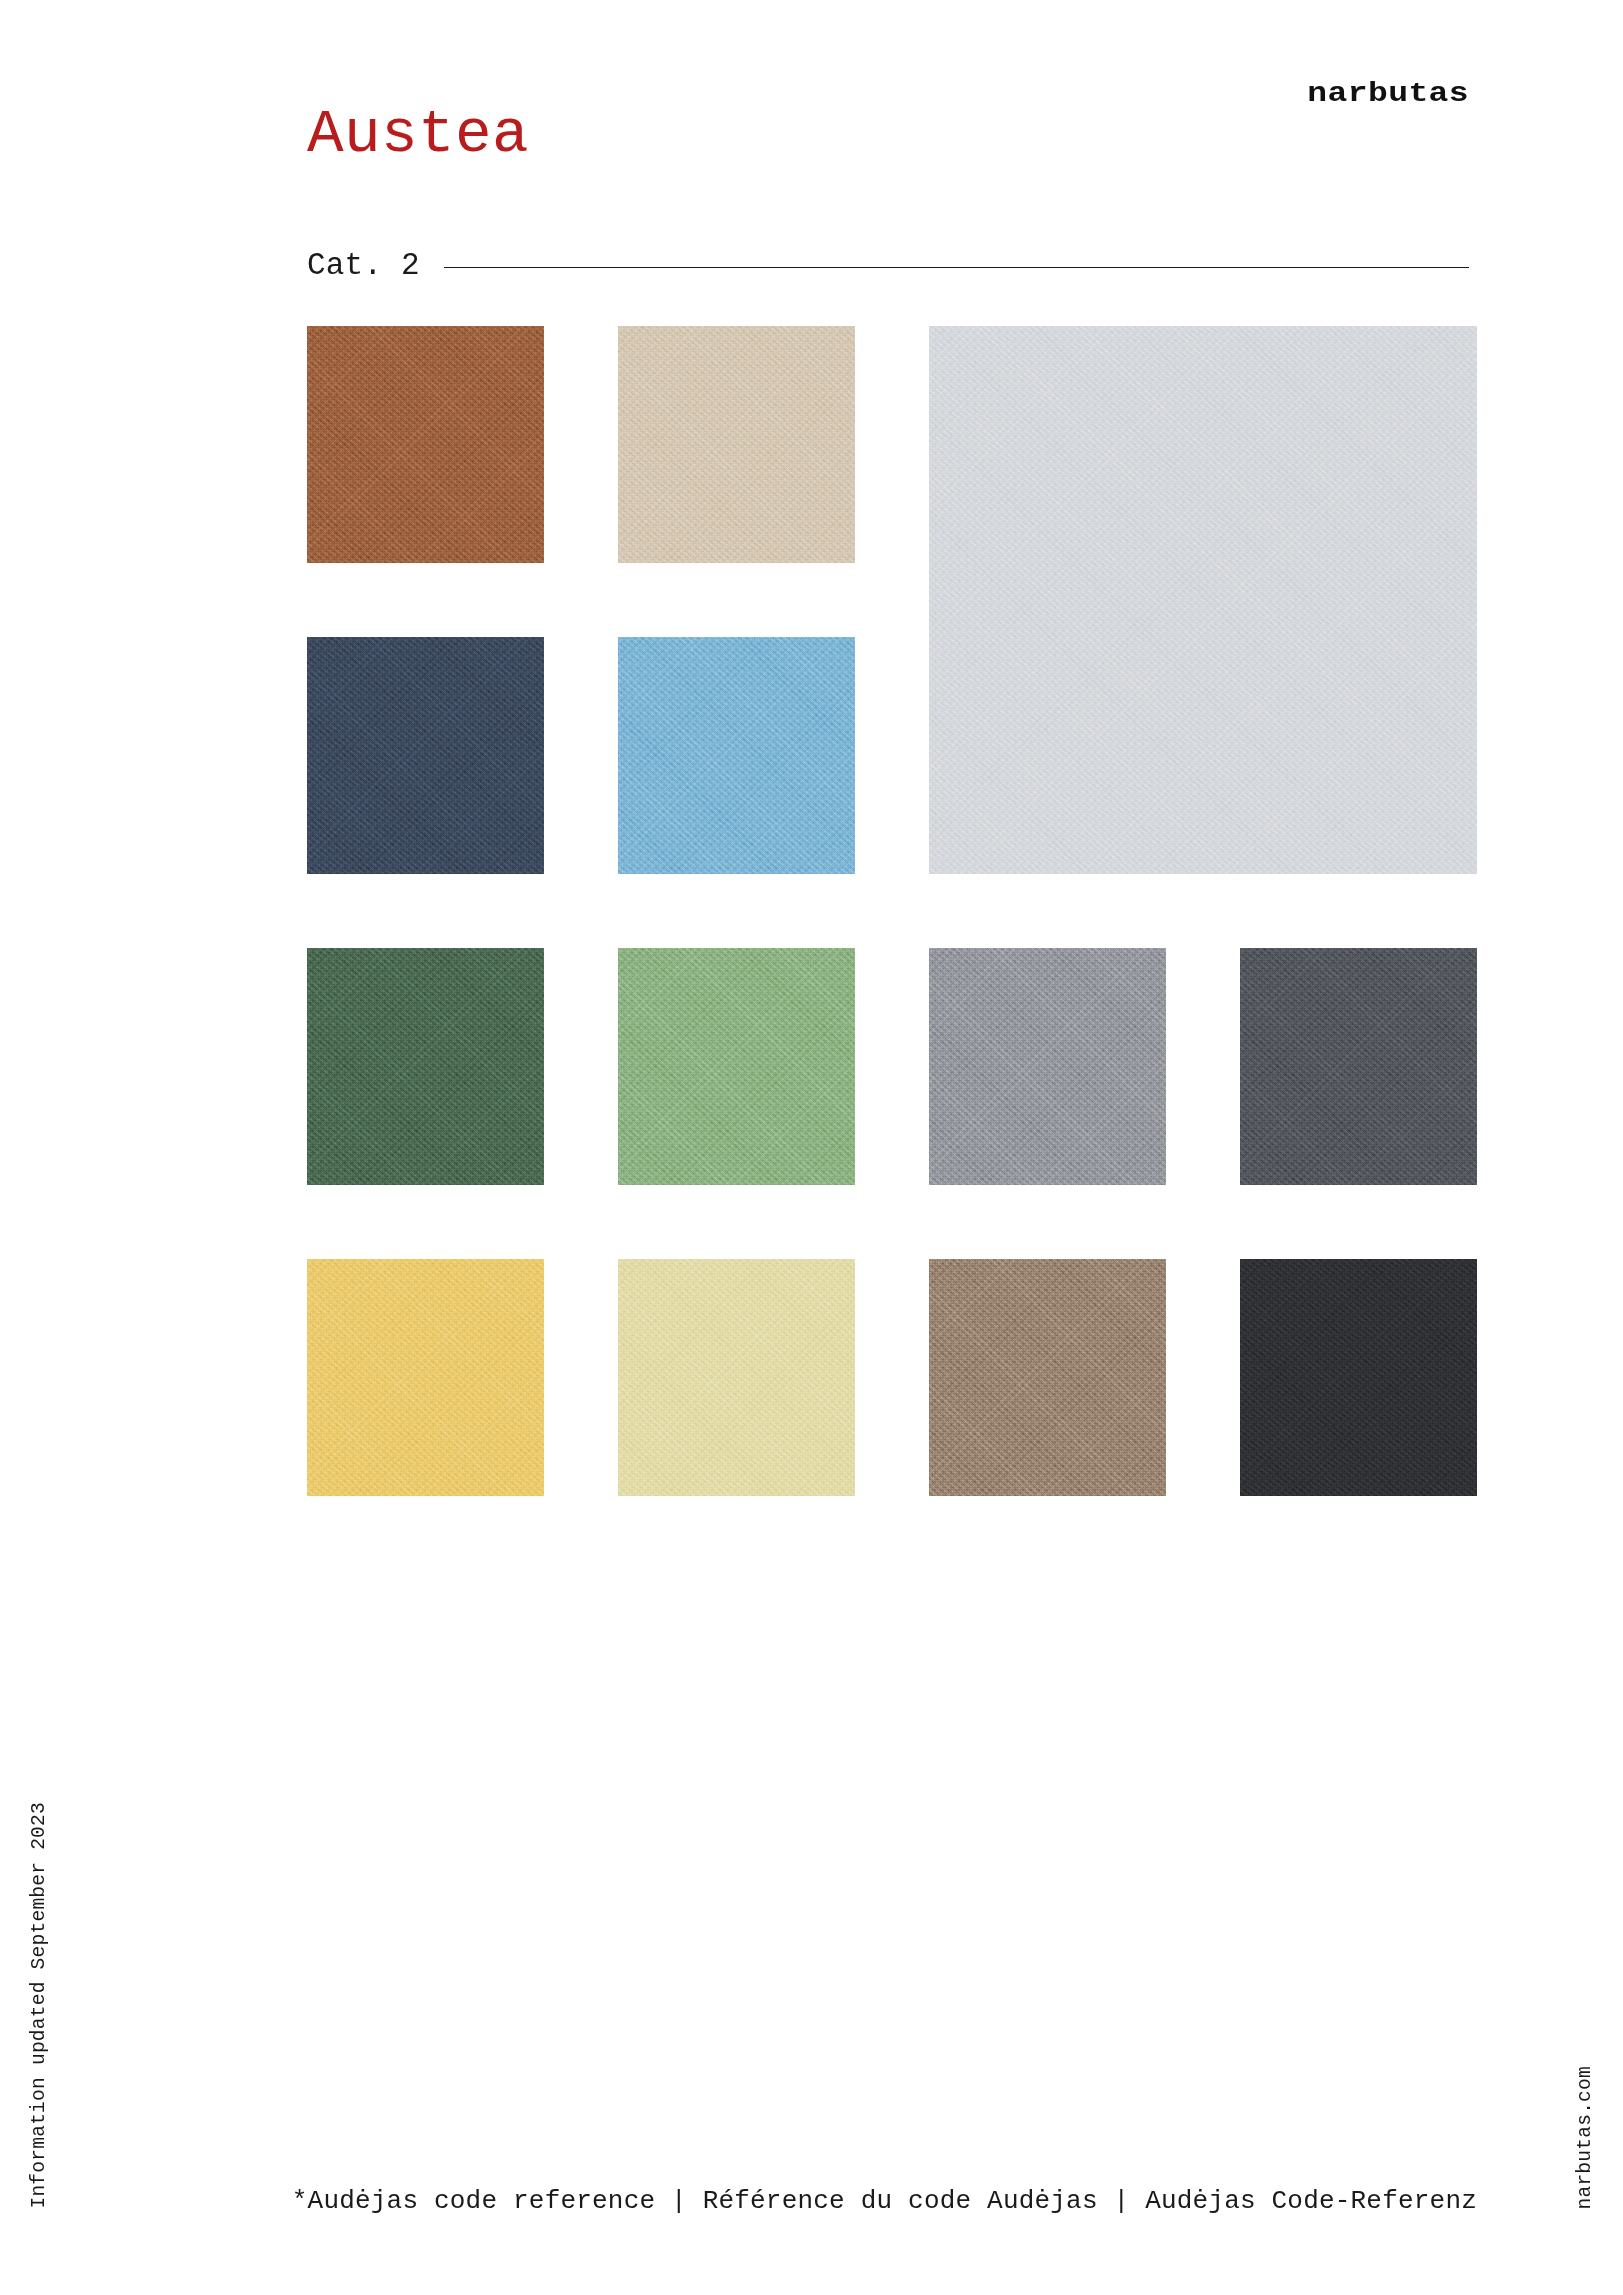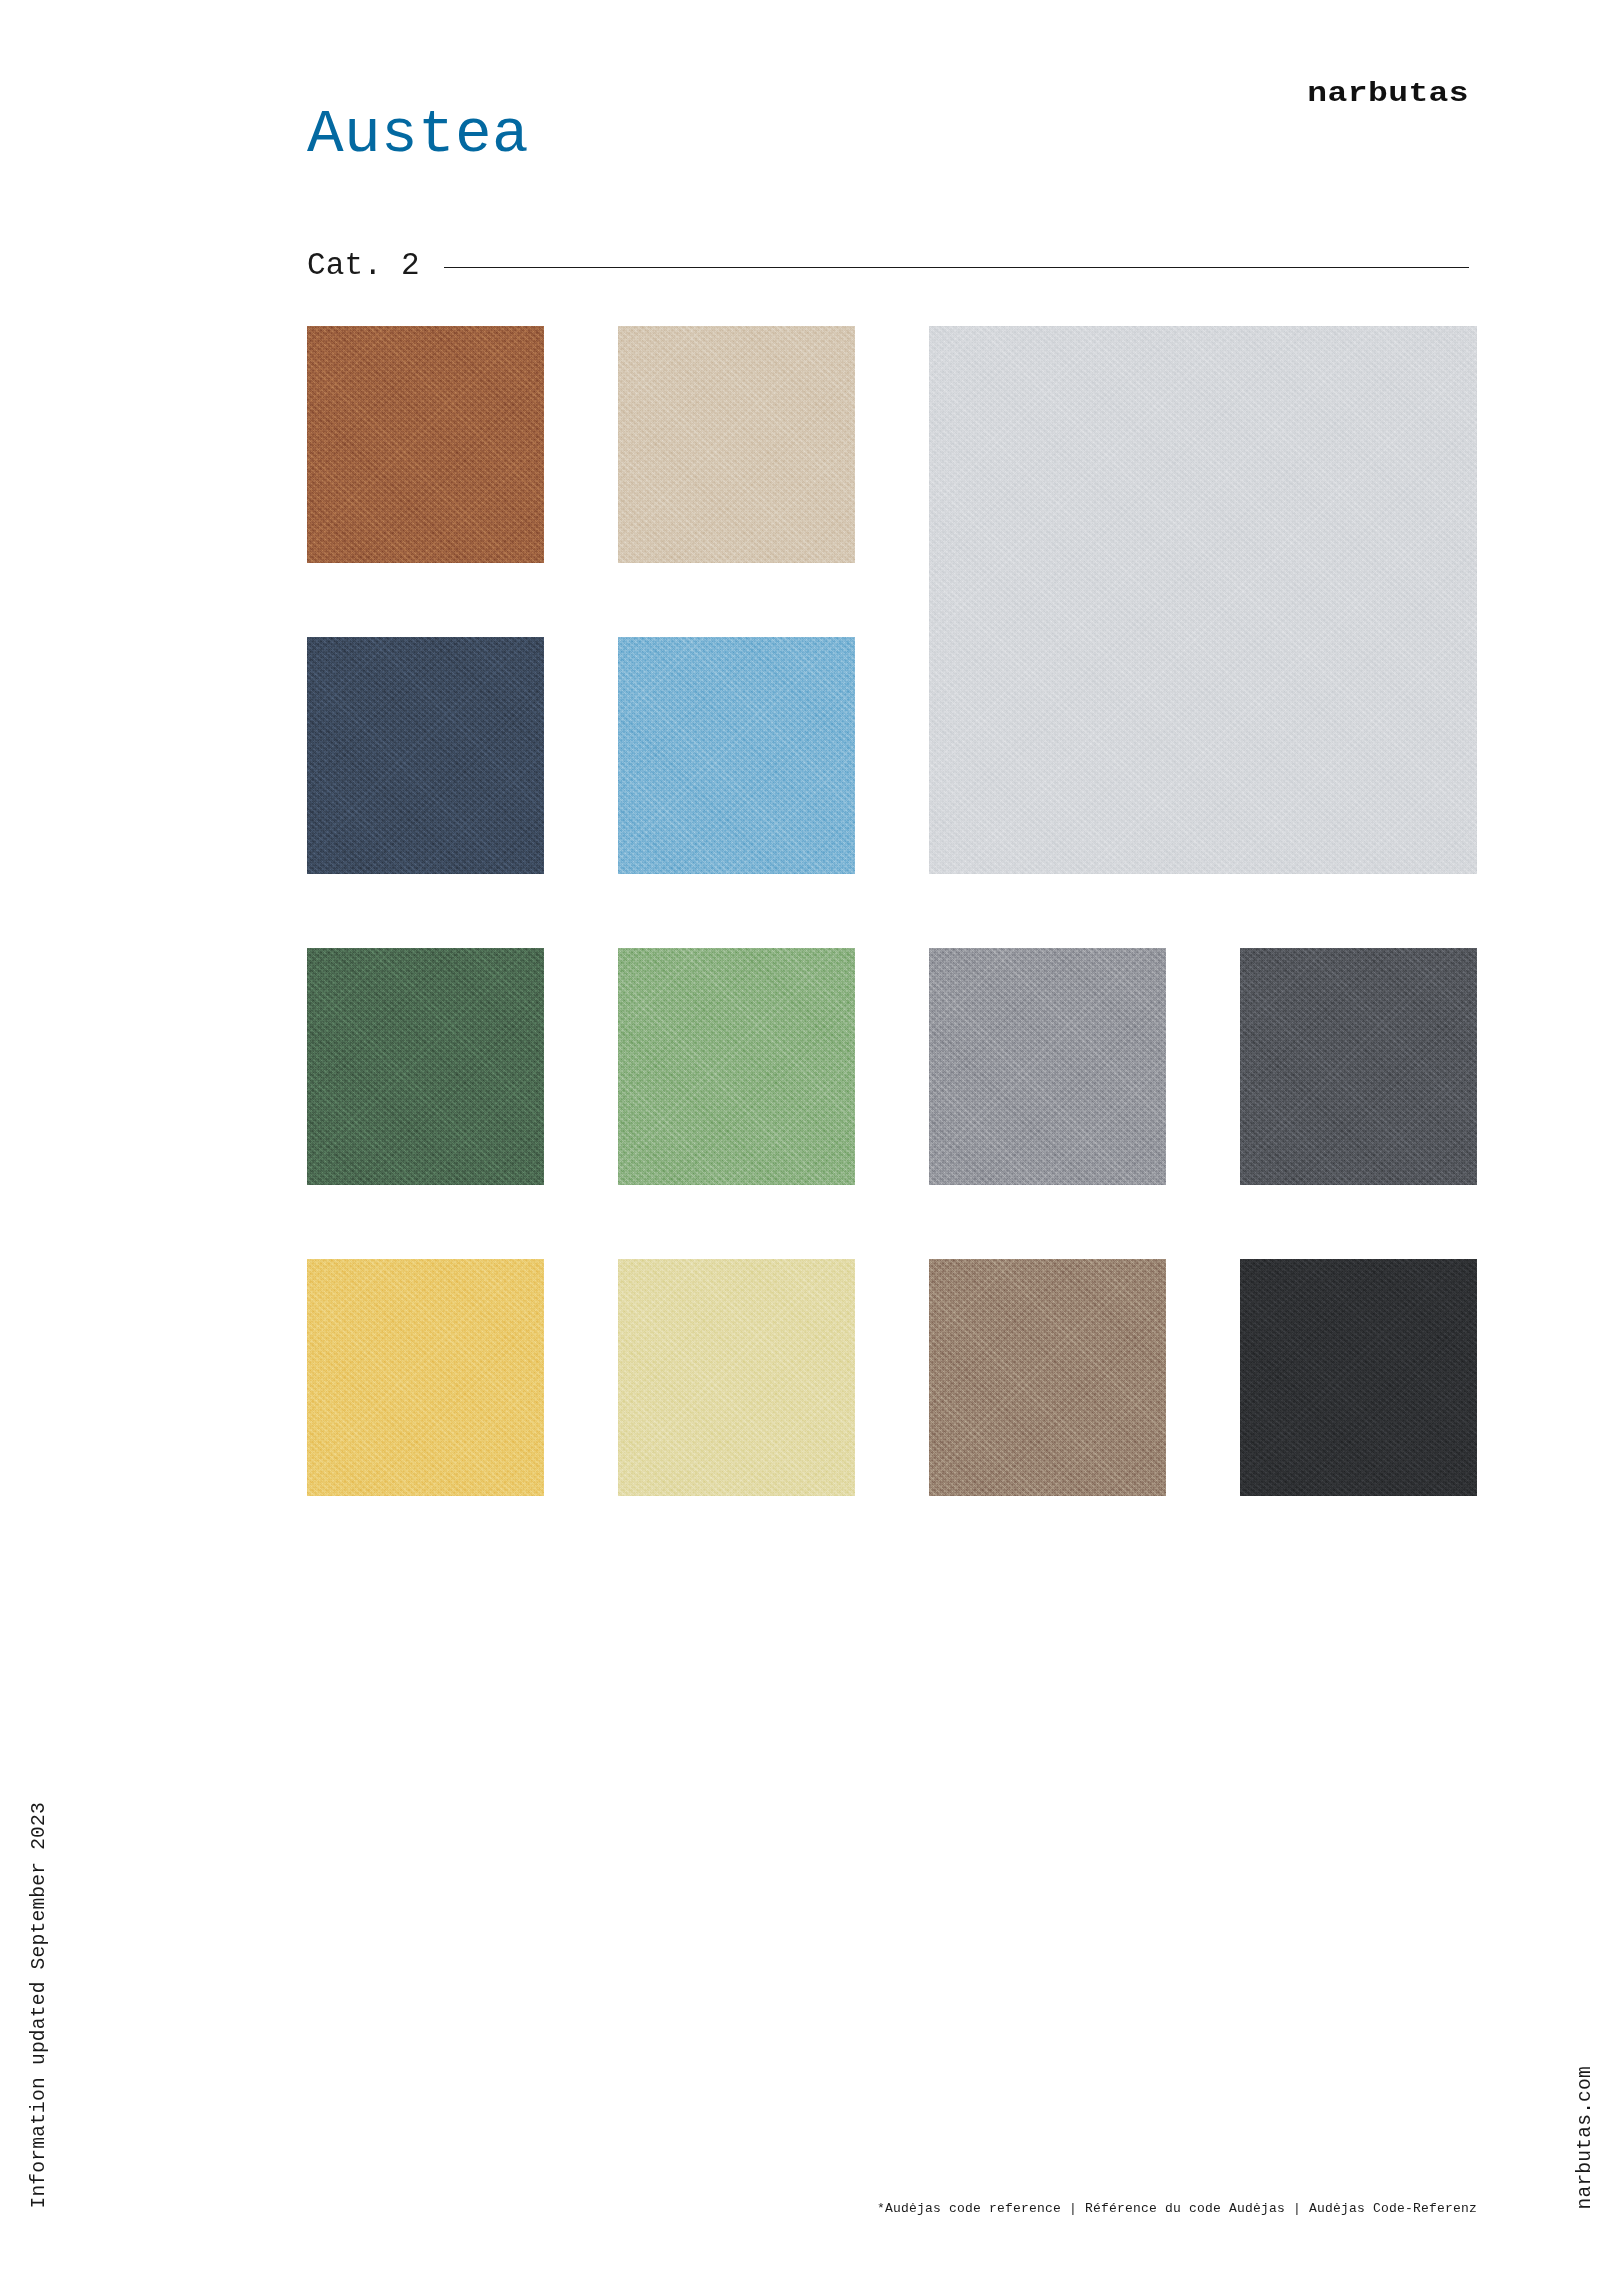--- a/index.html
+++ b/index.html
@@ -44,21 +44,21 @@
     transform-origin: right top;
     white-space: nowrap;
   }
   .page-title {
     position: absolute;
     left: 0;
     top: 26px;
     font-size: 61px;
     font-weight: 400;
     letter-spacing: 0.4px;
-    color: #0369a1;
+    color: #b91c1c;
     line-height: 1;
     white-space: nowrap;
   }
 
   
   .cat-row {
     position: absolute;
     left: 307px;
     top: 245px;
     width: 1162px;
@@ -156,21 +156,21 @@
     transform: rotate(180deg);
     transform-origin: center;
     white-space: nowrap;
   }
 
   
   .footer-note {
     position: absolute;
     right: 147px;
     bottom: 79px;
-    font-size: 13px;
+    font-size: 26px;
     letter-spacing: 0.2px;
     color: #1a1a1a;
     white-space: nowrap;
   }
 </style>
 </head>
 <body>
 
 <div class="page">
 

